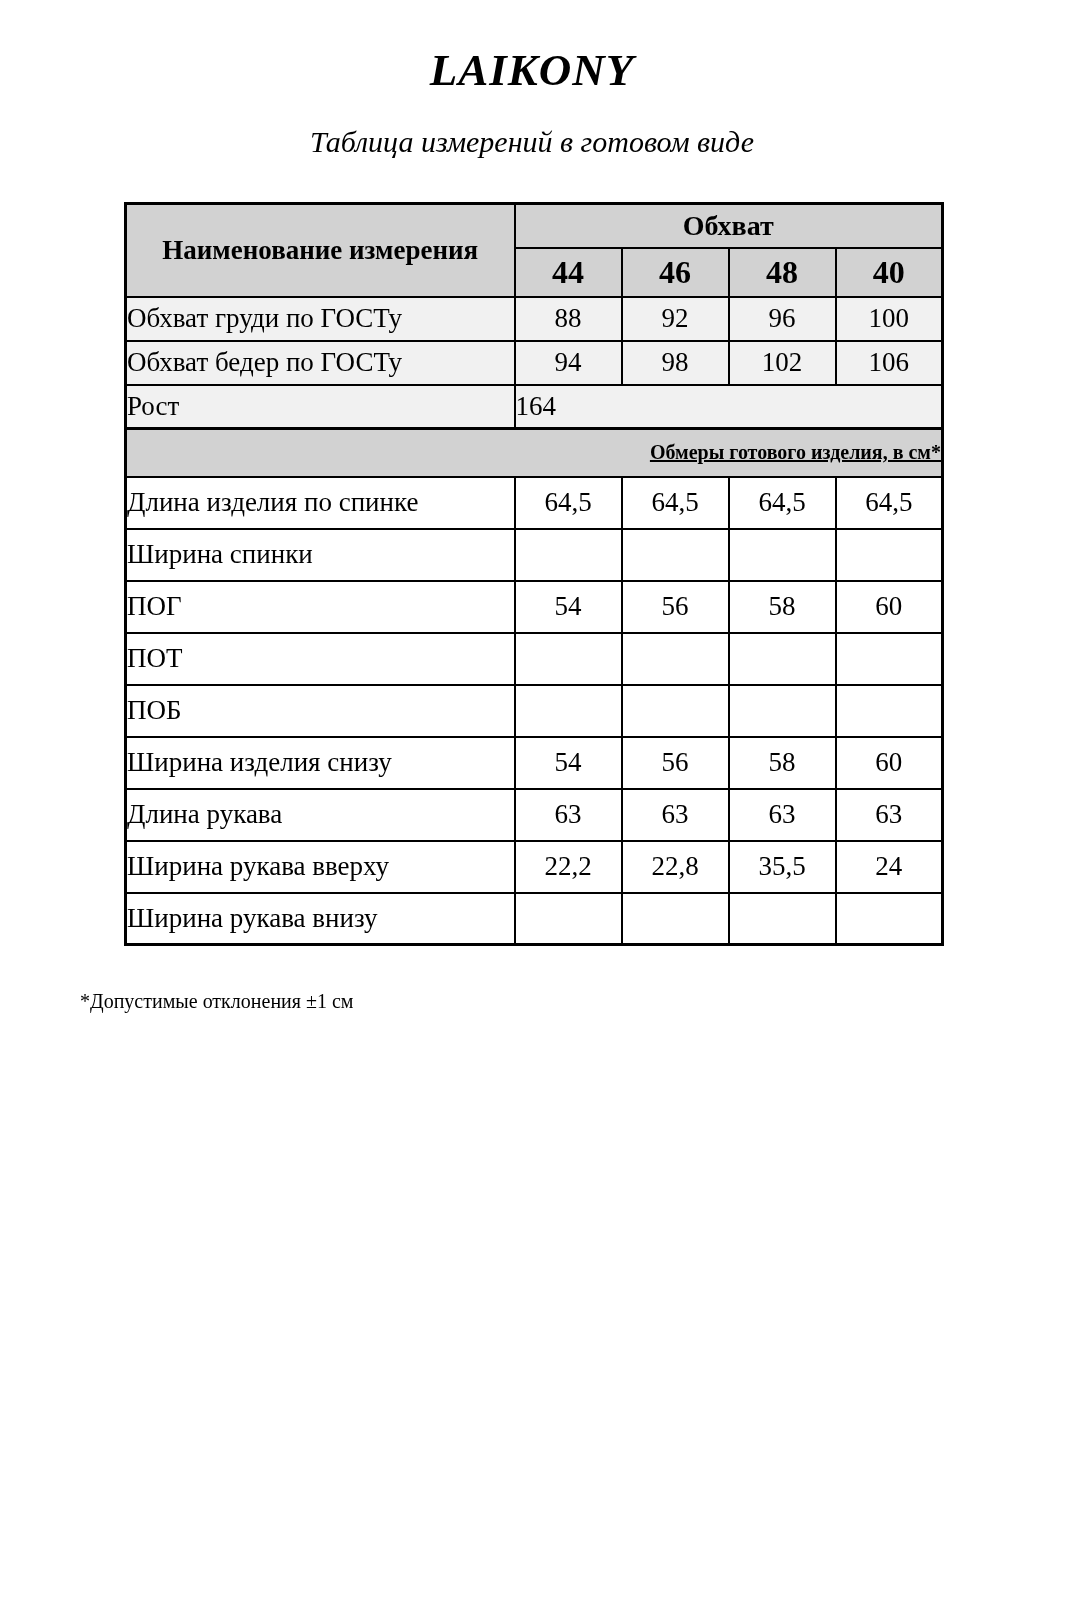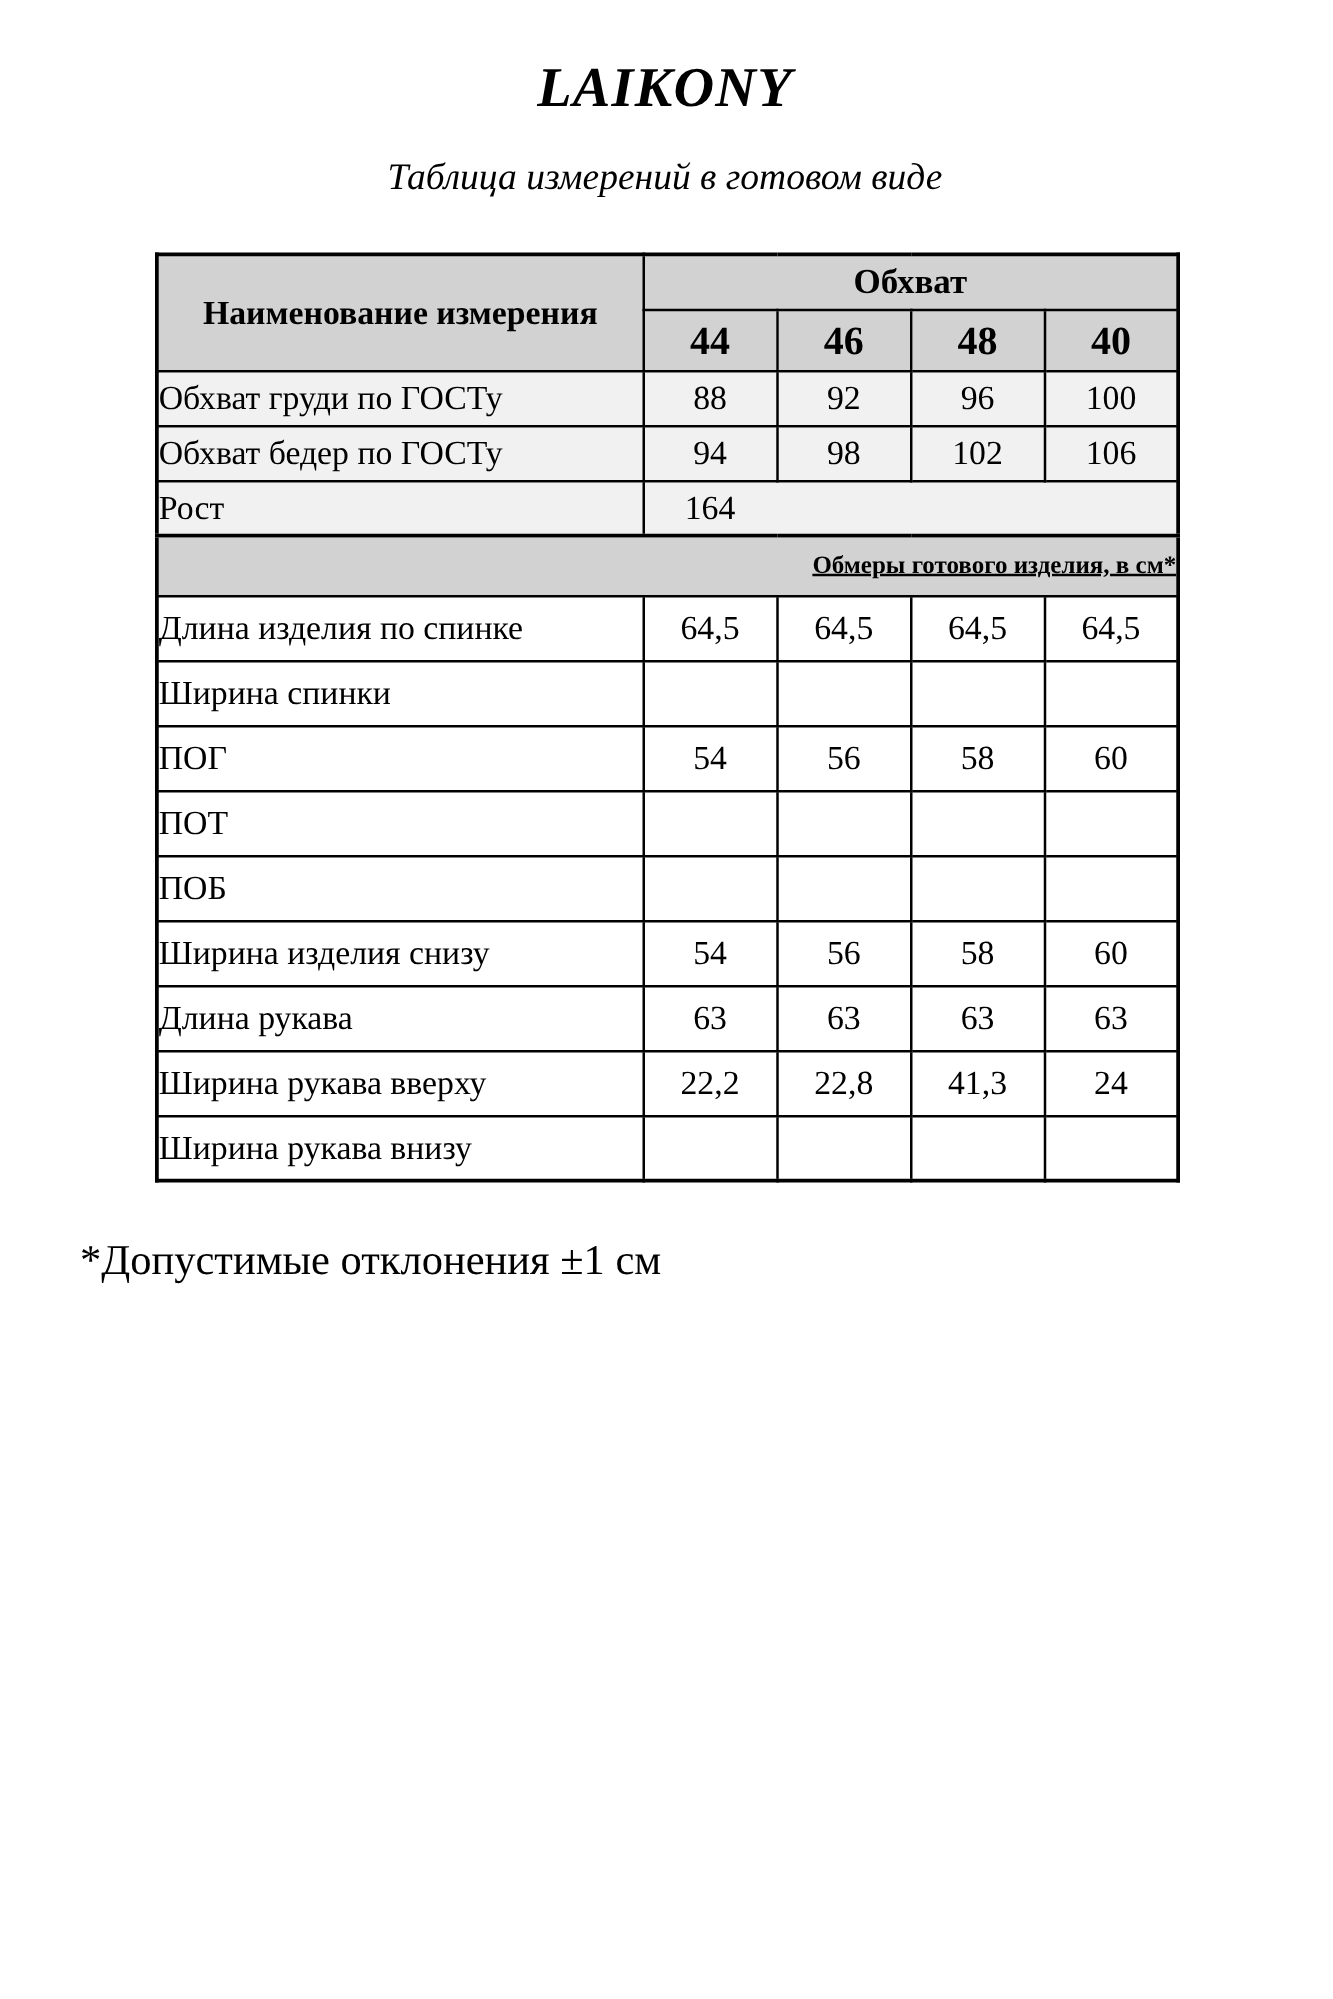--- a/index.html
+++ b/index.html
@@ -61,34 +61,34 @@
     background:var(--header-bg);
     font-weight:bold;
     text-align:center;
     font-size:32px;
     border-bottom-width:3px;
   }
   .r-gost td, .r-rost td{background:var(--row-bg);}
   .cell-label{text-align:left;padding-left:15px;}
   .cell-val{text-align:center;}
   .r-rost td{border-bottom-width:3px;}
-  .rost-span{display:inline-block;width:105px;text-align:center;}
+  .rost-span{display:inline-block;width:105px;}
   .section-cell{
     background:var(--header-bg);
     font-weight:bold;
     text-align:right;
     font-size:20px;
     border-bottom-width:3px;
     text-decoration:underline;
   }
   .r-measure td{background:var(--white);margin-left:32px;}
 
   .footnote{
-    margin:44px 0 0 64px;
-    font-size:34px;
+    margin:44px 0 0 80px;
+    font-size:20px;
   }
 </style>
 </head>
 <body>
 
 <div class="page">
 
   <div class="titles">
     <div class="brand">LAIKONY</div>
     <div class="subtitle">Таблица измерений в готовом виде</div>
@@ -184,21 +184,21 @@
         <td class="cell-label">Длина рукава</td>
         <td class="cell-val">63</td>
         <td class="cell-val">63</td>
         <td class="cell-val">63</td>
         <td class="cell-val">63</td>
       </tr>
       <tr class="r-measure">
         <td class="cell-label">Ширина рукава вверху</td>
         <td class="cell-val">22,2</td>
         <td class="cell-val">22,8</td>
-        <td class="cell-val">41,3</td>
+        <td class="cell-val">35,5</td>
         <td class="cell-val">24</td>
       </tr>
       <tr class="r-measure">
         <td class="cell-label">Ширина рукава внизу</td>
         <td class="cell-val"></td>
         <td class="cell-val"></td>
         <td class="cell-val"></td>
         <td class="cell-val"></td>
       </tr>
     </tbody>

